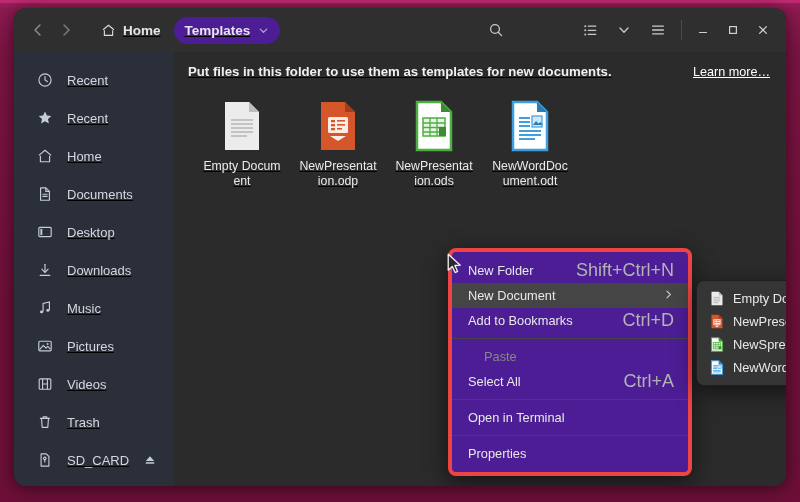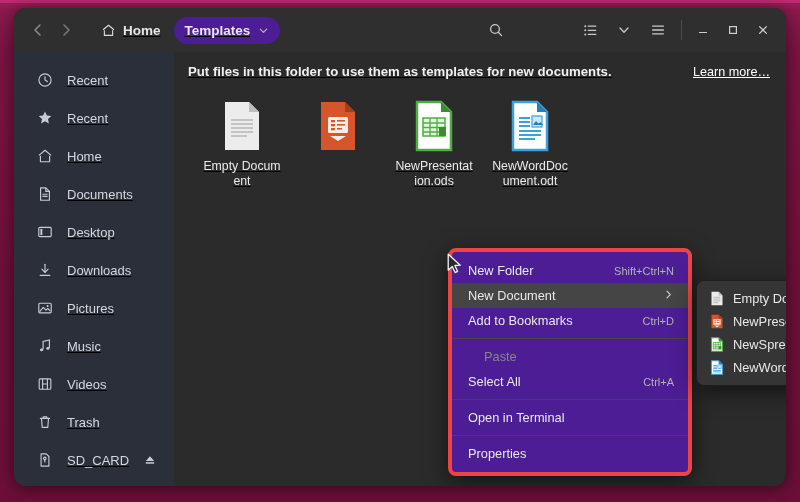--- a/index.html
+++ b/index.html
@@ -178,21 +178,21 @@
   .mi {
     height: 25px;
     display:flex; align-items:center;
     padding: 0 14px 0 16px;
     color:#e8e8e8;
     font-size: 12.8px;
     white-space:nowrap;
   }
   .mi.hl { background:#454545;text-align:right; }
   .mi.disabled { color:#868686;padding-left:32px; }
-  .mi .accel { margin-left:auto; color:#b3b3b3; font-size:11px; }
+  .mi .accel { margin-left:auto; color:#b3b3b3; font-size:18px; }
   .mi .submark { margin-left:auto; color:#cccccc; font-size:12px; }
   .msep { height:1px; background:#464646; margin:5px 0; }
 
   
   #submenu {
     position:absolute;
     left: 522px; top: 228px;
     width: 188px;
     background: #353535;
     border: 1px solid #1e1e1e;
@@ -380,38 +380,38 @@
                 <line x1="8" y1="2.2" x2="8" y2="10.2"></line>
                 <polyline points="4.9,7.2 8,10.4 11.1,7.2"></polyline>
                 <line x1="3.2" y1="13.4" x2="12.8" y2="13.4"></line>
               </svg>
           </span>
           <span class="side-label">Downloads</span>
         </div>
 
         <div class="side-item">
           <span class="sic">
+            <svg width="16" height="16" viewBox="0 0 16 16" fill="none" stroke="#c6ccd6" stroke-width="1.15">
+                <path d="M6.1 11.6V3.4l6.3-1.4v8.1"></path>
+                <ellipse cx="4.6" cy="11.9" rx="1.6" ry="1.35" fill="#c6ccd6" stroke="none"></ellipse>
+                <ellipse cx="10.9" cy="10.4" rx="1.6" ry="1.35" fill="#c6ccd6" stroke="none"></ellipse>
+              </svg>
+          </span>
+          <span class="side-label">Music</span>
+        </div>
+
+        <div class="side-item">
+          <span class="sic">
             <svg width="16" height="16" viewBox="0 0 16 16" fill="none" stroke="#c6ccd6" stroke-width="1.15" stroke-linejoin="round">
                 <rect x="1.8" y="3.2" width="12.4" height="9.6" rx="1"></rect>
                 <polyline points="2.6,11.6 6.3,7.4 9.0,10.1 10.8,8.4 13.4,11.2"></polyline>
                 <circle cx="10.6" cy="6.1" r="1.0" fill="#c6ccd6" stroke="none"></circle>
               </svg>
           </span>
           <span class="side-label">Pictures</span>
-        </div>
-
-        <div class="side-item">
-          <span class="sic">
-            <svg width="16" height="16" viewBox="0 0 16 16" fill="none" stroke="#c6ccd6" stroke-width="1.15">
-                <path d="M6.1 11.6V3.4l6.3-1.4v8.1"></path>
-                <ellipse cx="4.6" cy="11.9" rx="1.6" ry="1.35" fill="#c6ccd6" stroke="none"></ellipse>
-                <ellipse cx="10.9" cy="10.4" rx="1.6" ry="1.35" fill="#c6ccd6" stroke="none"></ellipse>
-              </svg>
-          </span>
-          <span class="side-label">Music</span>
         </div>
 
         <div class="side-item">
           <span class="sic">
             <svg width="16" height="16" viewBox="0 0 16 16" fill="none" stroke="#c6ccd6" stroke-width="1.15">
                 <rect x="2.2" y="2.8" width="11.6" height="10.4" rx="1"></rect>
                 <line x1="5.6" y1="2.8" x2="5.6" y2="13.2"></line>
                 <line x1="10.4" y1="2.8" x2="10.4" y2="13.2"></line>
                 <line x1="5.6" y1="8" x2="10.4" y2="8"></line>
               </svg>
@@ -490,20 +490,21 @@
                   <rect x="15" y="20" width="4" height="2.3"></rect>
                   <rect x="15" y="24" width="4" height="2.3"></rect>
                   <rect x="15" y="28" width="4" height="2.3"></rect>
                   <rect x="21" y="20" width="8" height="1.6"></rect>
                   <rect x="21" y="24" width="8" height="1.6"></rect>
                   <rect x="21" y="28" width="5" height="1.6"></rect>
                 </g>
                 <path d="M14 36h16l-8 5z" fill="#fbece6"></path>
               </svg>
             </span>
+            <span class="filename">NewPresentation.odp</span>
           </div>
 
           <div class="file">
             <span class="fileicon">
               <svg width="44" height="52" viewBox="0 0 44 52">
                 <path d="M5 2h24l10 10v38H5z" fill="#ffffff"></path>
                 <path d="M5 2h24l10 10v38H5z" fill="none" stroke="#4caf3f" stroke-width="2.5"></path>
                 <path d="M29 2l10 10H29z" fill="#3d8c33"></path>
                 <rect x="11" y="18" width="22" height="18" fill="#e8f5e6" stroke="#4caf3f" stroke-width="1.5"></rect>
                 <g stroke="#4caf3f" stroke-width="1.3">

